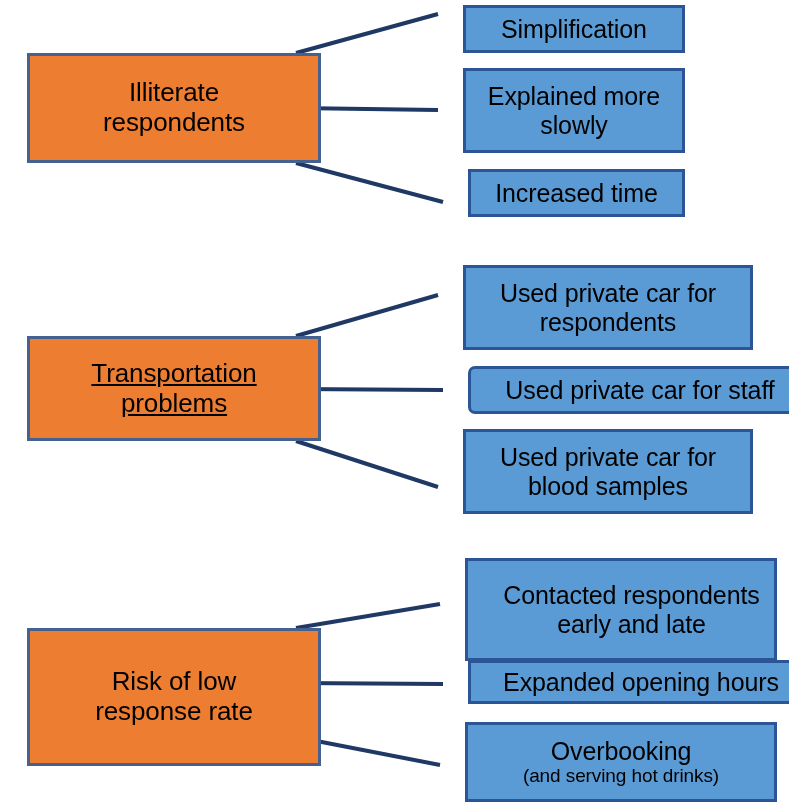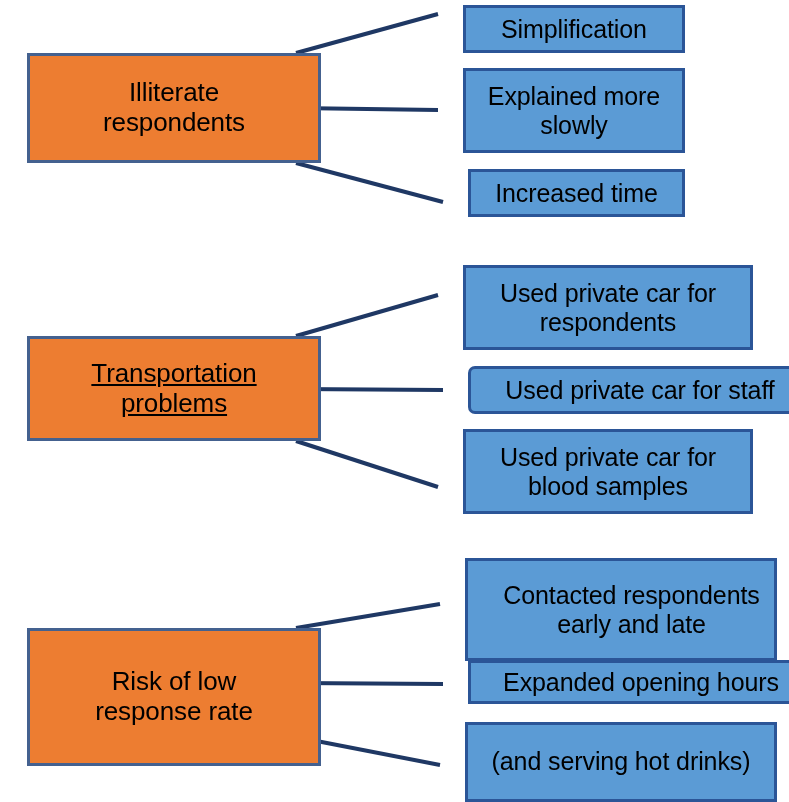--- a/index.html
+++ b/index.html
@@ -50,21 +50,21 @@
     z-index: 2;
   }
   .act-node {
     background: #5B9BD5;
     border: 3px solid #2B5597;
     font-size: 25px;
     z-index: 2;
   }
   .sub-line {
     display: block;
-    font-size: 25px;
+    font-size: 19px;
     line-height: 1.1;
   }
   .main-line {
     display: block;
   }
 </style>
 </head>
 <body>
 
 <div id="diagram" style="background: rgb(255, 255, 255);">
@@ -149,17 +149,18 @@
   </div>
 
   <div class="node act-node" style="left: 443px; top: 660px; width: 346px; height: 44px; background: rgb(91, 155, 213); border-color: rgb(43, 85, 151); color: rgb(0, 0, 0);">
     <span class="lines">
       <span class="main-line">Expanded opening hours</span>
     </span>
   </div>
 
   <div class="node act-node" style="left: 440px; top: 722px; width: 312px; height: 80px; background: rgb(91, 155, 213); border-color: rgb(43, 85, 151); color: rgb(0, 0, 0);">
     <span class="lines">
+      <span class="main-line">Overbooking</span>
       <span class="sub-line">(and serving hot drinks)</span>
     </span>
   </div>
 
 </div>
 
 </body></html>

